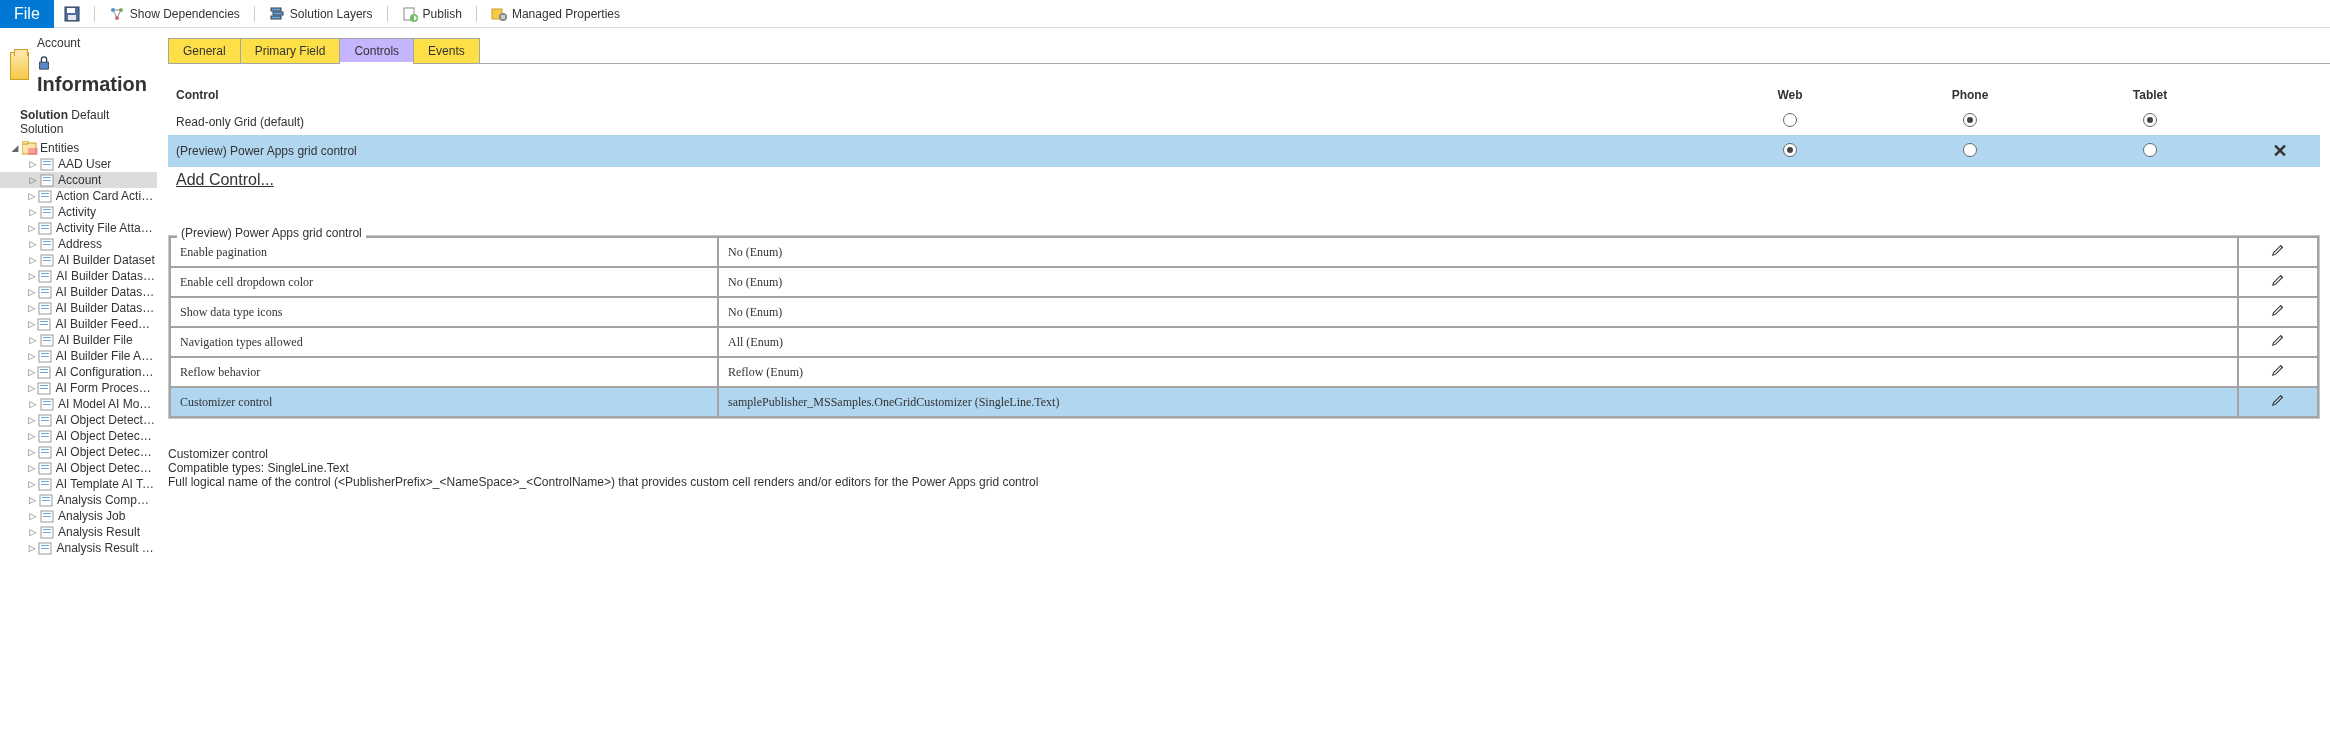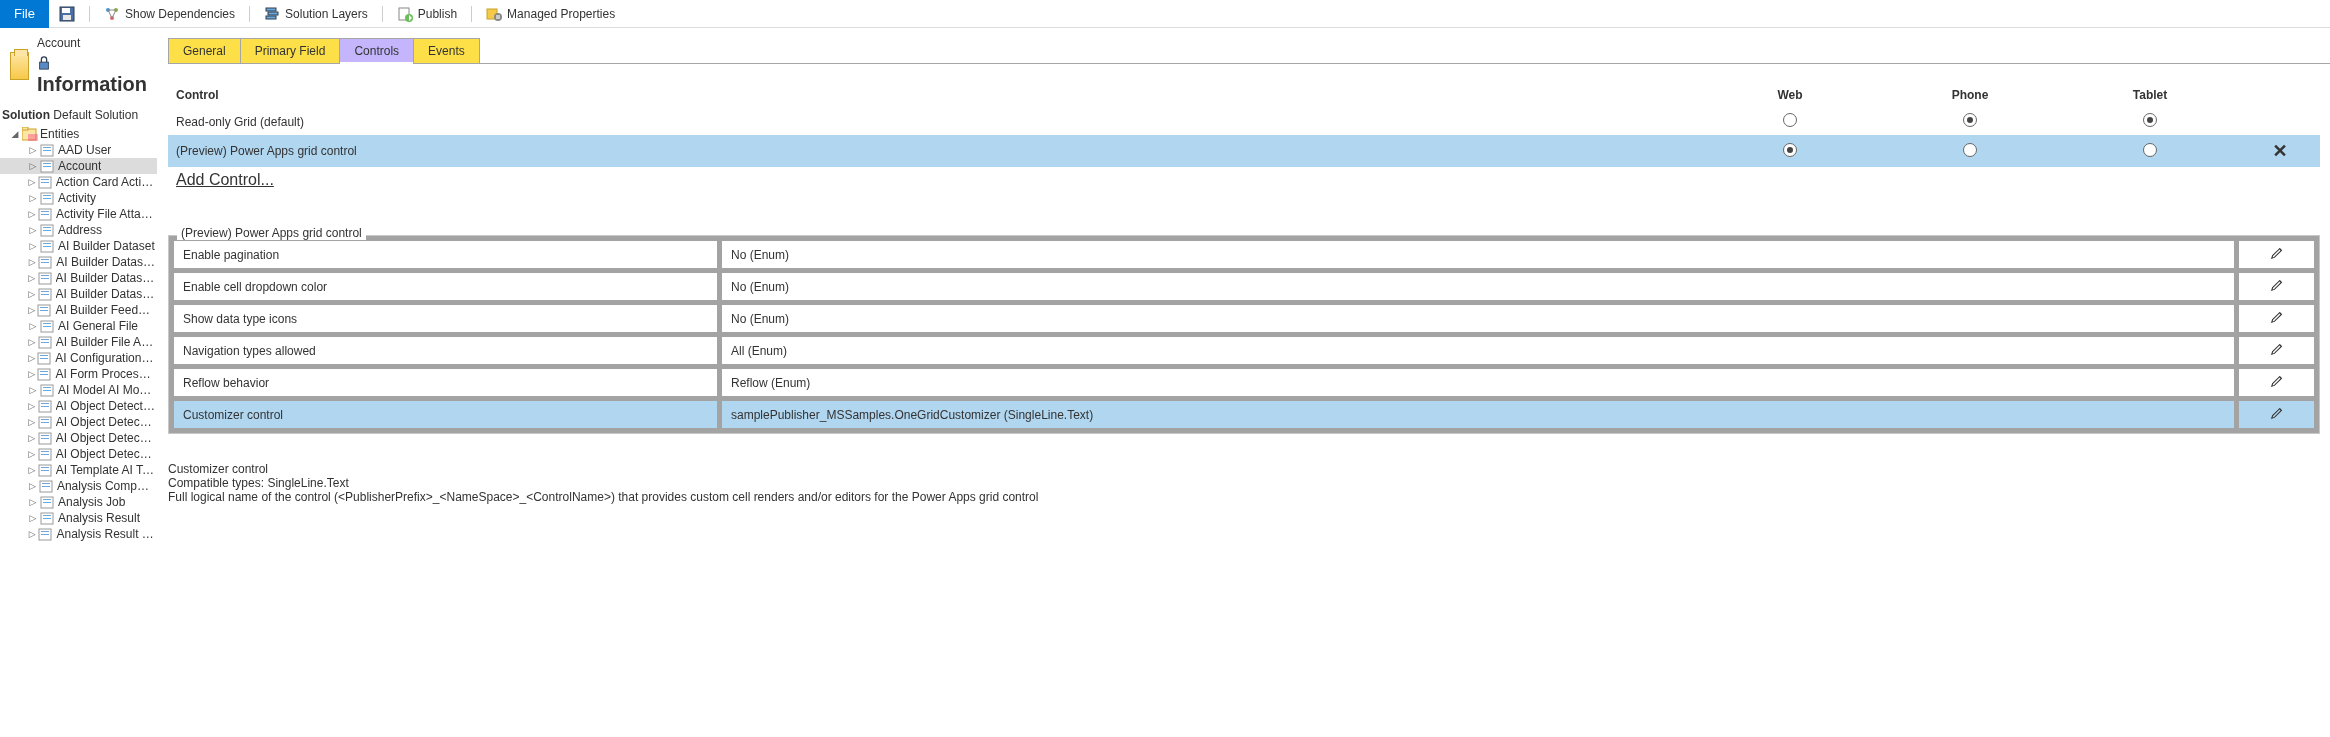--- a/index.html
+++ b/index.html
@@ -1,39 +1,39 @@
 <!DOCTYPE html>
 <html><head>
 <meta charset="utf-8">
 <style>
   * { box-sizing: border-box; margin: 0; padding: 0; }
   body { font-family: "Segoe UI", Tahoma, Arial, sans-serif; font-size: 12px; color: #333; background: #fff; }
   
   
   .toolbar { display: flex; align-items: center; height: 28px; border-bottom: 1px solid #ddd; background: #fff; }
-  .file-btn { background: #0078d4; color: #fff; padding: 6px 14px; height: 28px; display: flex; align-items: center; font-size: 13px; }
+  .file-btn { background: #0078d4; color: #fff; padding: 6px 14px; height: 28px; display: flex; align-items: center; font-size: 16px; }
   .tb-item { display: flex; align-items: center; padding: 0 10px; gap: 5px; cursor: pointer; height: 28px; }
   .tb-sep { width: 1px; height: 16px; background: #ccc; margin: 0 4px; }
   .tb-icon { width: 16px; height: 16px; display: inline-flex; align-items: center; justify-content: center; }
   
   
   .page-head { display: flex; align-items: center; gap: 8px; padding: 8px 10px; }
   .entity-icon { width: 32px; height: 28px; background: linear-gradient(#fde6a5,#f7c948); border: 1px solid #c9a227; position: relative; }
   .entity-icon::before { content: ""; position: absolute; top: -4px; left: 3px; width: 12px; height: 6px; background: #fde6a5; border: 1px solid #c9a227; border-bottom: none; }
   .head-text .line1 { font-size: 12px; }
   .head-text .line2 { font-size: 20px; font-weight: 700; }
   .lock-icon { width: 14px; height: 14px; display: inline-flex; vertical-align: middle; margin-right: 4px; }
   
   
   .layout { display: flex; height: calc(100vh - 28px); justify-content: center; }
   .sidebar { width: 158px; flex-shrink: 0; border-right: 1px solid #fff; overflow: auto; padding-top: 0; }
   .main { flex: 1; overflow: auto; min-width: 0; }
   
   
-  .solution-title { font-size: 12px; padding: 4px 2px; }
+  .solution-title { font-size: 12px; padding: 4px 20px; }
   .solution-title b { font-weight: 700; }
   .tree ul { list-style: none; }
   .tree li { white-space: nowrap; overflow: hidden; text-overflow: ellipsis; }
   .node { display: flex; align-items: center; padding: 1px 2px; gap: 2px; cursor: pointer; }
   .node.root { padding-left: 10px; }
   .node.child { padding-left: 28px; }
   .node .expander { width: 10px; height: 10px; display: inline-flex; align-items: center; justify-content: center; font-size: 9px; color: #666; }
   .node .nicon { width: 16px; height: 14px; display: inline-flex; align-items: center; justify-content: center; }
   .node.selected { background: #dcdcdc; }
   .node .label { display: inline-block; max-width: 100px; overflow: hidden; text-overflow: ellipsis; }
@@ -58,21 +58,21 @@
   .radio.checked::after { content: ""; position: absolute; inset: 3px; background: #444; border-radius: 50%; }
   .delete-x { font-weight: 900; font-size: 18px; cursor: pointer; }
   .add-ctrl { margin: 4px 0 0 8px; font-size: 16px; text-decoration: underline; cursor: pointer; display: inline-block; }
   
   
   .propset { margin: 46px 10px 0 10px; border: 1px solid #c8c8c8; padding: 0; position: relative; }
   .propset > legend { position: absolute; top: -10px; left: 8px; background: #fff; padding: 0 4px; font-size: 12px; }
   .ptbl { width: 100%; border-collapse: collapse; table-layout: fixed; }
   .ptbl col.c1 { width: 548px; }
   .ptbl col.c3 { width: 80px; }
-  .ptbl td { border: 5px solid #a3a3a3; padding: 5px 9px; font-size: 12px; }
+  .ptbl td { border: 2px solid #a3a3a3; padding: 5px 9px; font-size: 12px; font-family: Liberation Serif, serif; }
   .ptbl tr.row-sel td { background: #b1d6f0; }
   .ptbl td.editc { text-align: center; }
   .pencil { width: 14px; height: 14px; display: inline-block; cursor: pointer; }
   
   
   .helptxt { margin: 28px 10px 10px 10px; font-size: 12px; }
   .helptxt .h1 { display: block; }
 </style>
 </head>
 <body>
@@ -316,21 +316,21 @@
               <li>
                 <div class="node child">
                   <span class="expander">▷</span>
                   <span class="nicon">
                     <svg viewBox="0 0 16 14" width="16" height="14">
                       <rect x="1" y="2" width="12" height="11" fill="#fff" stroke="#999"></rect>
                       <rect x="3" y="4" width="8" height="1" fill="#6aa8de"></rect>
                       <rect x="3" y="7" width="8" height="1" fill="#6aa8de"></rect>
                     </svg>
                   </span>
-                  <span class="label">AI General File</span>
+                  <span class="label">AI Builder File</span>
                 </div>
               </li>
               <li>
                 <div class="node child">
                   <span class="expander">▷</span>
                   <span class="nicon">
                     <svg viewBox="0 0 16 14" width="16" height="14">
                       <rect x="1" y="2" width="12" height="11" fill="#fff" stroke="#999"></rect>
                       <rect x="3" y="4" width="8" height="1" fill="#6aa8de"></rect>
                       <rect x="3" y="7" width="8" height="1" fill="#6aa8de"></rect>

